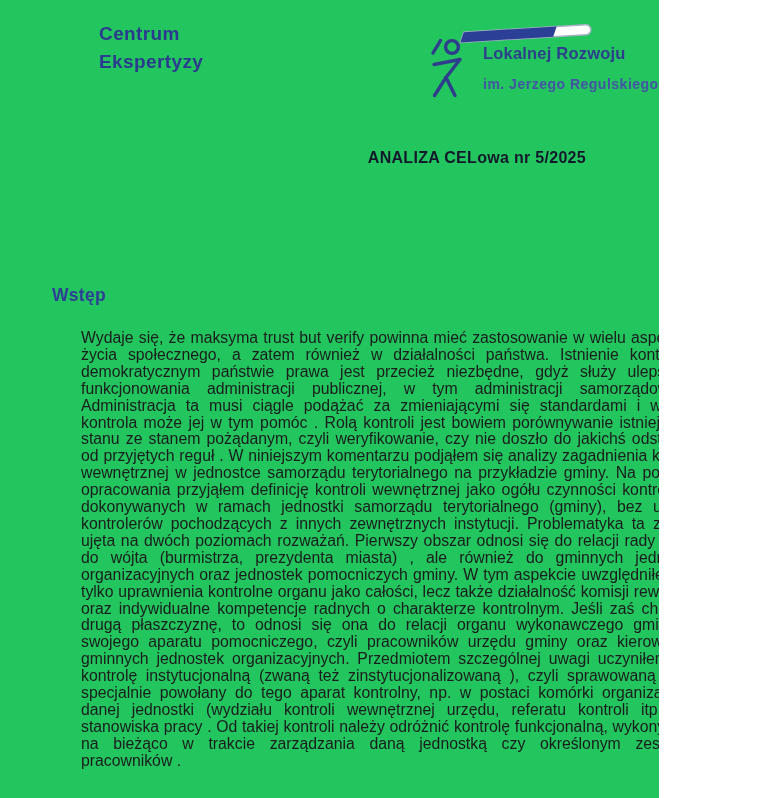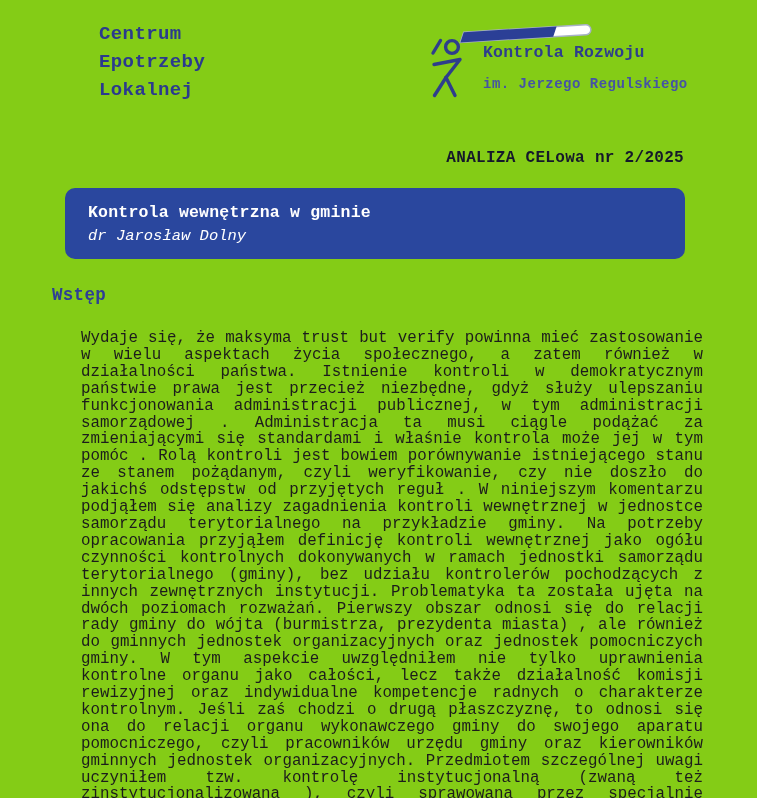--- a/index.html
+++ b/index.html
@@ -1,18 +1,18 @@
 <!DOCTYPE html>
 <html lang="pl"><head>
 <meta charset="utf-8">
 <style>
   html, body { margin:0; padding:0; background:#ffffff; }
   .page {
-    position:relative; width:757px; height:798px; background:#84cc16;
-    font-family:Liberation Mono, monospace; overflow:hidden;
+    position:relative; width:659px; height:798px; background:#22c55e;
+    font-family:Liberation Sans, sans-serif; overflow:hidden;
   }
 
   
   .cel-logo { position:absolute; left:99px; top:20px; color:#2b3a8e;
     font-size:19px; line-height:28px; font-weight:600; letter-spacing:0.4px; }
   .cel-logo .initial { font-weight:800; }
 
   
   .frdl-logo { position:absolute; left:428px; top:26px; width:270px; height:84px; }
   .frdl-bar { position:absolute; left:26px; top:1px; transform:rotate(-3.5deg); }
@@ -40,46 +40,41 @@
   .body-text { position:absolute; left:68px; top:330px; width:622px;
     font-size:15.8px; line-height:16.9px; color:#1c1c1c; text-align:justify;margin-left:13px; }
 </style>
 </head>
 <body>
 
 <div class="page">
 
   <div class="cel-logo">
     <div><span class="initial">C</span><span>entrum</span></div>
-    <div><span class="initial">E</span><span>potrzeby</span></div>
-    <div><span class="initial">L</span><span>okalnej</span></div>
+    <div><span class="initial">E</span><span>kspertyzy</span></div>
   </div>
 
   <div class="frdl-logo">
     <svg class="frdl-bar" width="140" height="14" viewBox="0 0 140 14" xmlns="http://www.w3.org/2000/svg">
       <path d="M10 1.5 H132 A5 5 0 0 1 132 11.5 H6 Z" fill="#ffffff" stroke="#a8b1c7" stroke-width="1.5"></path>
       <path d="M10 1.5 H103 L99 11.5 H6 Z" fill="#2b3f96"></path>
     </svg>
     <svg class="frdl-person" width="38" height="64" viewBox="0 0 38 64" xmlns="http://www.w3.org/2000/svg" fill="none" stroke="#2e3e8c" stroke-width="3.4" stroke-linecap="round" stroke-linejoin="round">
       <path d="M3 16 L10.5 3.5"></path>
       <circle cx="22" cy="10" r="6.4"></circle>
       <path d="M4 27.5 L30 22.5 L16 40.5"></path>
       <path d="M16 40.5 L4.5 58.5"></path>
       <path d="M16 40.5 L25 58.5"></path>
     </svg>
     <div class="frdl-text">
-      <div class="frdl-name">Kontrola Rozwoju</div>
+      <div class="frdl-name">Lokalnej Rozwoju</div>
       <div class="frdl-sub">im. Jerzego Regulskiego</div>
     </div>
   </div>
 
-  <div class="issue-label">ANALIZA CELowa nr 2/2025</div>
+  <div class="issue-label">ANALIZA CELowa nr 5/2025</div>
 
-  <div class="title-banner">
-    <div class="banner-title">Kontrola wewnętrzna w gminie</div>
-    <div class="banner-author">dr Jarosław Dolny</div>
-  </div>
 
   <div class="section-heading">Wstęp</div>
 
   <div class="body-text">Wydaje się, że maksyma trust but verify  powinna mieć zastosowanie w wielu aspektach życia społecznego, a zatem również w działalności państwa. Istnienie kontroli w demokratycznym państwie prawa jest przecież niezbędne, gdyż służy ulepszaniu funkcjonowania administracji publicznej, w tym administracji samorządowej . Administracja ta musi ciągle podążać za zmieniającymi się standardami i właśnie kontrola może jej w tym pomóc . Rolą kontroli jest bowiem porównywanie istniejącego stanu ze stanem pożądanym, czyli weryfikowanie, czy nie doszło do jakichś odstępstw od przyjętych reguł . W niniejszym komentarzu podjąłem się analizy zagadnienia kontroli wewnętrznej w jednostce samorządu terytorialnego na przykładzie gminy. Na potrzeby opracowania przyjąłem definicję kontroli wewnętrznej jako ogółu czynności kontrolnych dokonywanych w ramach jednostki samorządu terytorialnego (gminy), bez udziału kontrolerów pochodzących z innych zewnętrznych instytucji. Problematyka ta została ujęta na dwóch poziomach rozważań. Pierwszy obszar odnosi się do relacji rady gminy do wójta (burmistrza, prezydenta miasta) , ale również do gminnych jednostek organizacyjnych oraz jednostek pomocniczych gminy. W tym aspekcie uwzględniłem nie tylko uprawnienia kontrolne organu jako całości, lecz także działalność komisji rewizyjnej oraz indywidualne kompetencje radnych o charakterze kontrolnym. Jeśli zaś chodzi o drugą płaszczyznę, to odnosi się ona do relacji organu wykonawczego gminy do swojego aparatu pomocniczego, czyli pracowników urzędu gminy oraz kierowników gminnych jednostek organizacyjnych. Przedmiotem szczególnej uwagi uczyniłem tzw. kontrolę instytucjonalną (zwaną też zinstytucjonalizowaną ), czyli sprawowaną przez specjalnie powołany do tego aparat kontrolny, np. w postaci komórki organizacyjnej danej jednostki (wydziału kontroli wewnętrznej urzędu, referatu kontroli itp.) czy stanowiska pracy . Od takiej kontroli należy odróżnić kontrolę funkcjonalną, wykonywaną na bieżąco w trakcie zarządzania daną jednostką czy określonym zespołem pracowników .</div>
 
 </div>
 
 </body></html>

